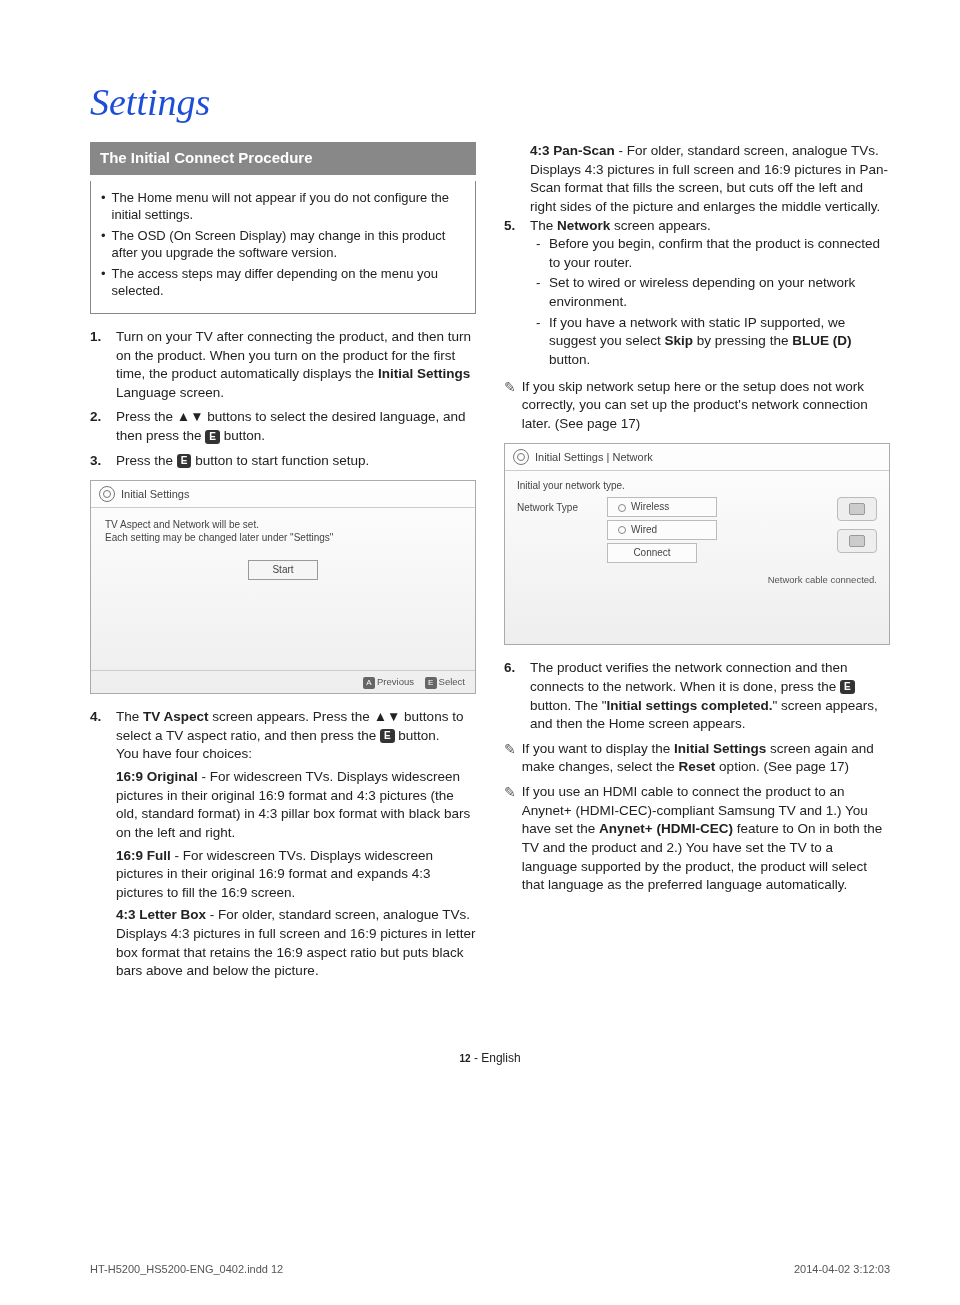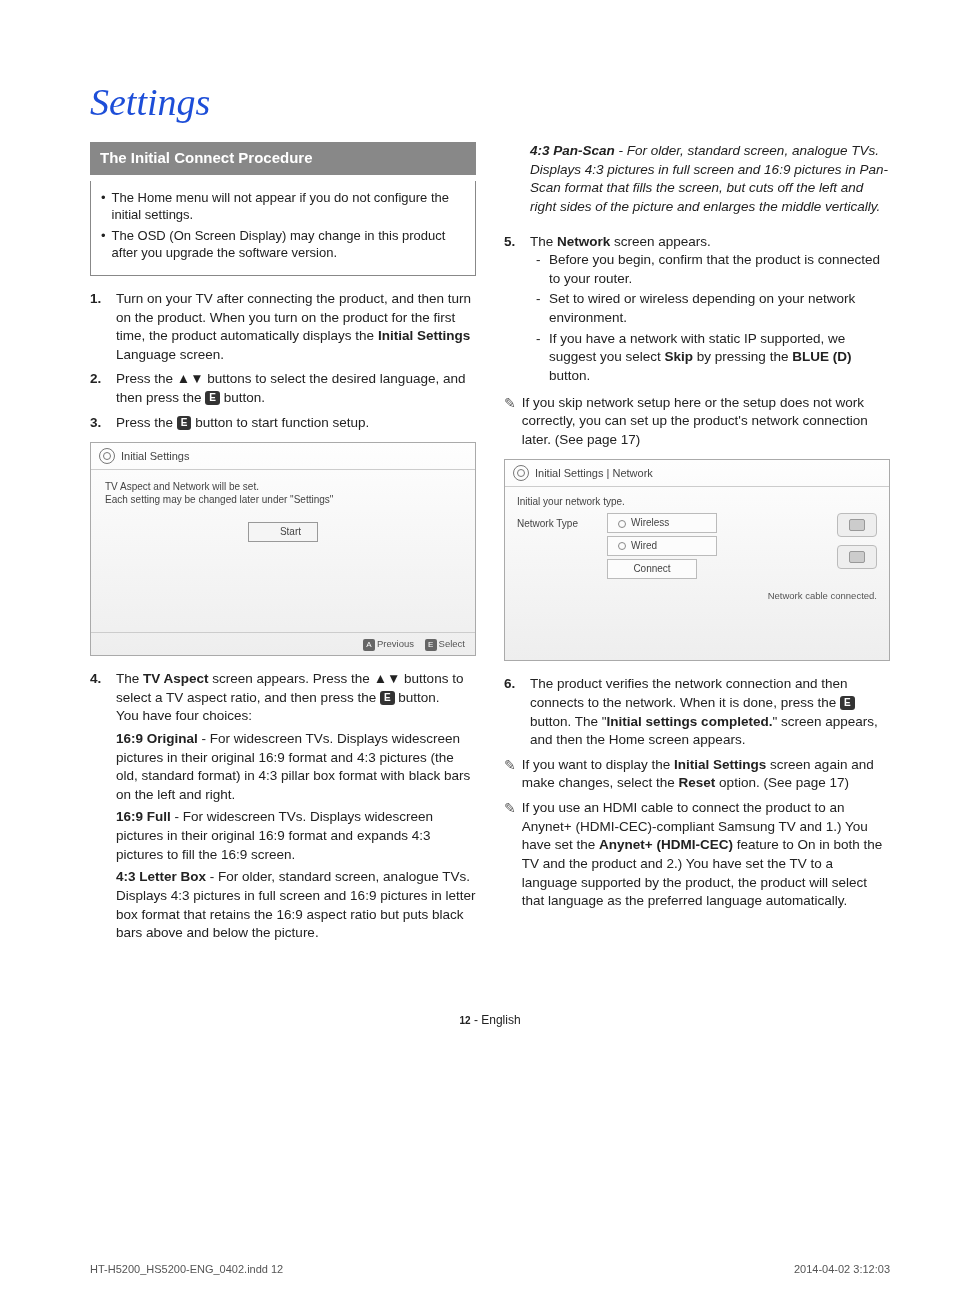--- a/index.html
+++ b/index.html
@@ -18,21 +18,21 @@
   .sub { display: flex; margin-left: 6px; margin-bottom: 2px; }
   .sub::before { content: "-"; margin-right: 5px; flex: 0 0 8px; }
   .note { display: flex; margin-bottom: 6px; }
   .note::before { content: "✎"; margin-right: 6px; font-size: 14px; color: #555; }
   .osd { border: 1px solid #aaa; background: linear-gradient(#fefefe, #eee); margin: 10px 0 14px 0; padding: 0; font-size: 11px; color: #444; }
   .osd-title-row { display: flex; align-items: center; border-bottom: 1px solid #ccc; padding: 5px 8px; }
   .osd-gear { width: 16px; height: 16px; border: 1.5px solid #777; border-radius: 50%; position: relative; margin-right: 6px; display: inline-flex; align-items: center; justify-content: center; }
   .osd-gear::after { content: ""; width: 6px; height: 6px; border: 1px solid #777; border-radius: 50%; }
   .osd-body { padding: 10px 14px; min-height: 150px; position: relative; }
   .osd-note { font-size: 10px; line-height: 1.3; margin-bottom: 16px; }
-  .start-btn { display: block; margin: 10px auto; border: 1px solid #999; background: #f5f5f5; padding: 2px 16px; font-size: 10px; width: 70px; text-align: right; }
+  .start-btn { display: block; margin: 10px auto; border: 1px solid #999; background: #f5f5f5; padding: 2px 16px; font-size: 10px; width: 70px; text-align: center; }
   .osd-footer { border-top: 1px solid #ccc; padding: 4px 10px; text-align: right; font-size: 9.5px; color: #555; }
   .osd-footer .key { display: inline-block; background: #666; color: #fff; border-radius: 2px; width: 12px; height: 12px; line-height: 12px; text-align: center; font-size: 8px; margin-left: 8px; margin-right: 2px; }
   .osd-net .osd-body { padding: 8px 12px; }
   .net-label { font-size: 10px; margin-bottom: 4px; }
   .net-row { display: flex; align-items: flex-start; }
   .net-type-lbl { font-size: 10px; width: 90px; padding-top: 4px; }
   .net-opts { flex: 1; }
   .opt { border: 1px solid #bbb; background: #fcfcfc; padding: 2px 10px; font-size: 10px; margin-bottom: 3px; width: 110px; position: relative; }
   .opt::before { content: ""; display: inline-block; width: 6px; height: 6px; border: 1px solid #888; border-radius: 50%; margin-right: 5px; vertical-align: middle; }
   .opt.connect::before { display: none; }
@@ -42,41 +42,44 @@
   .jack::after { content: ""; width: 14px; height: 10px; background: #ccc; border: 1px solid #999; border-radius: 2px; }
   .jack.j1 { top: 0; }
   .jack.j2 { top: 32px; }
   .net-status { font-size: 9.5px; text-align: right; margin-top: 6px; color: #555; }
   .enter-btn { display: inline-block; background: #333; color: #fff; border-radius: 3px; padding: 0 4px; font-size: 10px; font-weight: bold; line-height: 14px; vertical-align: middle; }
   .enter-btn::before { content: "E"; }
   .bold { font-weight: bold; }
   .pagefoot { text-align: center; font-size: 12px; margin-top: 60px; }
   .pagefoot .pg { font-family: Liberation Sans, sans-serif; font-weight: bold; font-size: 10px; }
   .printfoot { display: flex; justify-content: space-between; font-size: 11px; color: #555; border-top: 0; padding: 0 70px 30px 90px; position: absolute; bottom: 0; left: 0; right: 0; gap: 43px; }
-  .hanging { margin-left: 26px; margin-bottom: 16px; font-style: italic; }
+  .hanging { margin-left: 26px; margin-bottom: 0; }
   .para { margin-bottom: 4px; }
 </style>
 </head>
 <body>
 
 <div class="page">
 
   <div class="title">Settings</div>
 
   <div class="columns">
 
     <div class="col">
 
       <div class="section-bar">The Initial Connect Procedure</div>
       <div class="info-box">
         <div class="bullet">
             <span>The Home menu will not appear if you do not configure the initial settings.</span>
           </div>
         <div class="bullet">
             <span>The OSD (On Screen Display) may change in this product after you upgrade the software version.</span>
+          </div>
+        <div class="bullet">
+            <span>The access steps may differ depending on the menu you selected.</span>
           </div>
       </div>
 
       <div class="step">
         <div class="stepnum">1.</div>
         <div class="steptext">
           <span>Turn on your TV after connecting the product, and then turn on the product. When you turn on the product for the first time, the product automatically displays the </span><span class="bold">Initial Settings</span><span> Language screen.</span>
         </div>
       </div>
 

